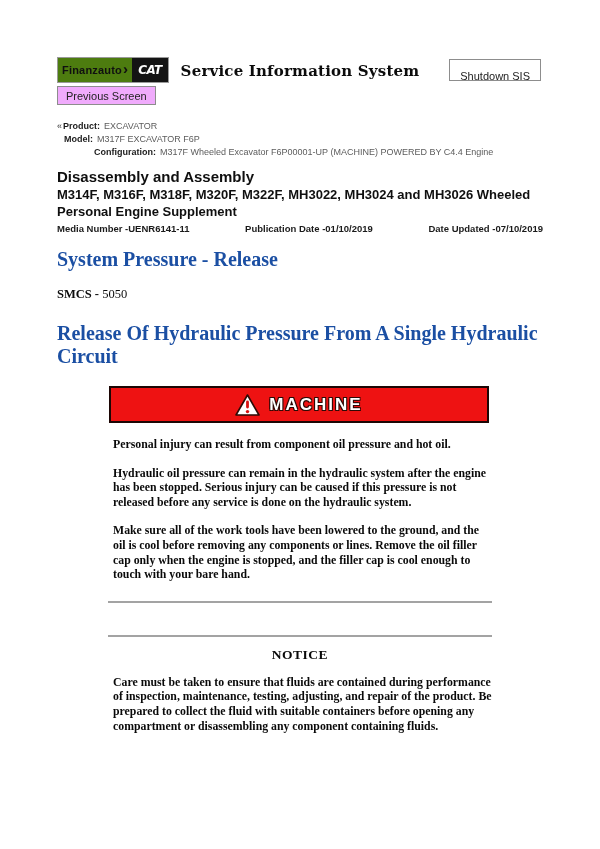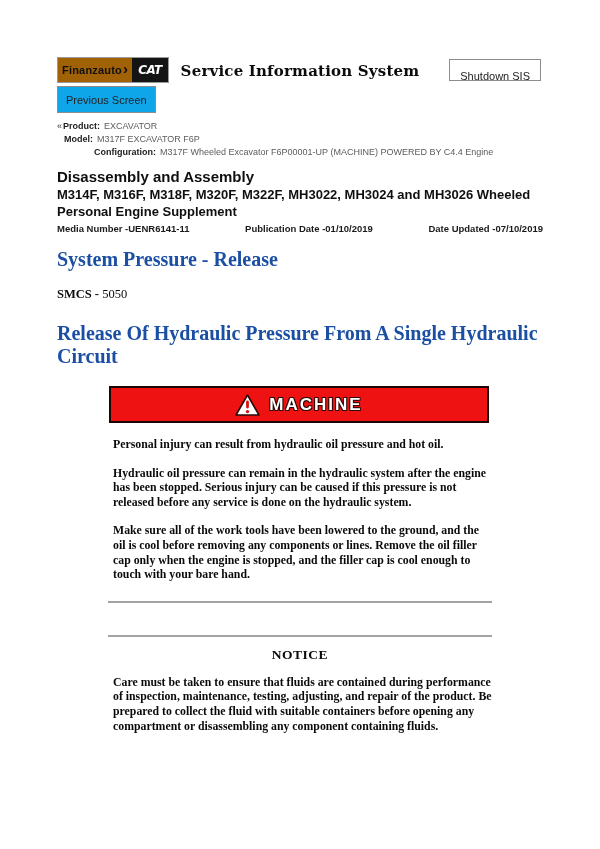--- a/index.html
+++ b/index.html
@@ -7,33 +7,33 @@
   body {
     width:600px; height:849px; overflow:hidden; position:relative;
     font-family:"Liberation Sans", sans-serif; color:#111;
   }
   .page { width:600px; height:849px; padding:55px 57px 0 57px; background:#fff; }
 
   
   .header { position:relative; height:50px; }
   .logo-box {
     position:absolute; left:0; top:2px; height:26px; width:112px;
-    border:1px solid #9a9a9a; display:flex; align-items:stretch; background:#a16207;
+    border:1px solid #9a9a9a; display:flex; align-items:stretch; background:#4d7c0f;
   }
   .logo-left { flex:1; display:flex; align-items:center; justify-content:center; gap:1px; }
   .logo-text { font-size:11px; font-weight:bold; color:#101010; letter-spacing:0.2px; }
   .logo-arrow { font-size:15px; font-weight:bold; color:#101010; line-height:10px; margin-top:-2px; }
   .cat-box {
     width:36px; background:#141414; color:#fff; display:flex; align-items:center;
     justify-content:center; font-weight:bold; font-size:12px; font-style:italic;
     font-family:"DejaVu Sans", sans-serif; letter-spacing:-0.5px;
   }
   .prev-btn {
-    position:absolute; left:0; top:31px; height:27px; padding:0 8px;
-    background:#0ea5e9; border:1px solid #8d8d8d; font-size:11px; color:#222;
+    position:absolute; left:0; top:31px; height:19px; padding:0 8px;
+    background:#f0abfc; border:1px solid #8d8d8d; font-size:11px; color:#222;
     font-family:"Liberation Sans", sans-serif; cursor:pointer;
   }
   .header-title {
     position:absolute; left:0; right:0; top:7px; text-align:center;
     font-family:"DejaVu Serif", serif; font-weight:bold; font-size:15px; color:#0c0c0c;
     letter-spacing:0.2px;
   }
   .shutdown-btn {
     position:absolute; right:2px; top:4px; height:21px; padding:10px 10px;
     background:#fff; border:1px solid #8d8d8d; font-size:11px; color:#222;
@@ -143,21 +143,21 @@
       <svg width="25" height="22" viewBox="0 0 25 22" aria-hidden="true">
         <path d="M12.5 1 L24 21 L1 21 Z" fill="#ffffff" stroke="#2d0a06" stroke-width="1.6" stroke-linejoin="round"></path>
         <rect x="11.1" y="6.5" width="2.8" height="8" rx="1.4" fill="#d81212"></rect>
         <circle cx="12.5" cy="17.6" r="1.7" fill="#d81212"></circle>
       </svg>
     </span>
     <span class="warn-word">MACHINE</span>
   </div>
 
   <div class="body-col">
-    <p class="para">Personal injury can result from hydraulic oil pressure and hot oil.</p>
+    <p class="para">Personal injury can result from component oil pressure and hot oil.</p>
     <p class="para">Hydraulic oil pressure can remain in the hydraulic system after the engine has been stopped. Serious injury can be caused if this pressure is not released before any service is done on the hydraulic system.</p>
     <p class="para">Make sure all of the work tools have been lowered to the ground, and the oil is cool before removing any components or lines. Remove the oil filler cap only when the engine is stopped, and the filler cap is cool enough to touch with your bare hand.</p>
   </div>
 
   <hr class="rule rule1">
   <hr class="rule rule2">
 
   <div class="notice-title">NOTICE</div>
   <div class="body-col">
     <p class="para notice-para">Care must be taken to ensure that fluids are contained during performance of inspection, maintenance, testing, adjusting, and repair of the product. Be prepared to collect the fluid with suitable containers before opening any compartment or disassembling any component containing fluids.</p>

